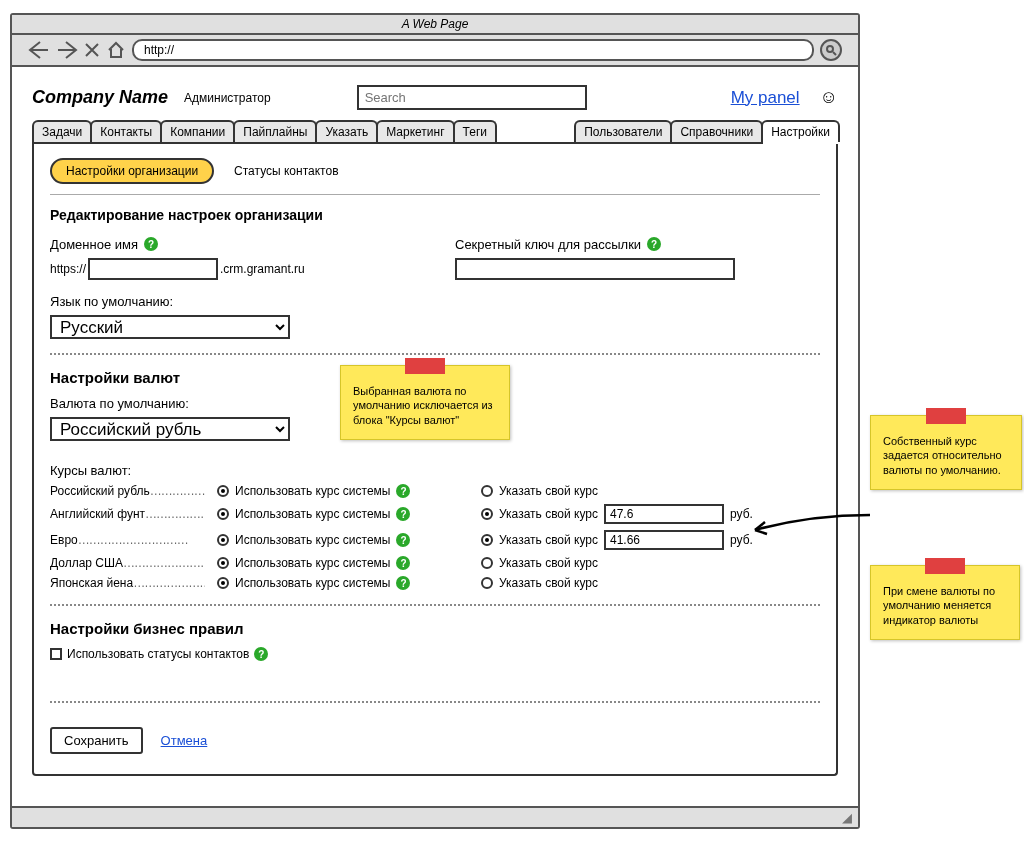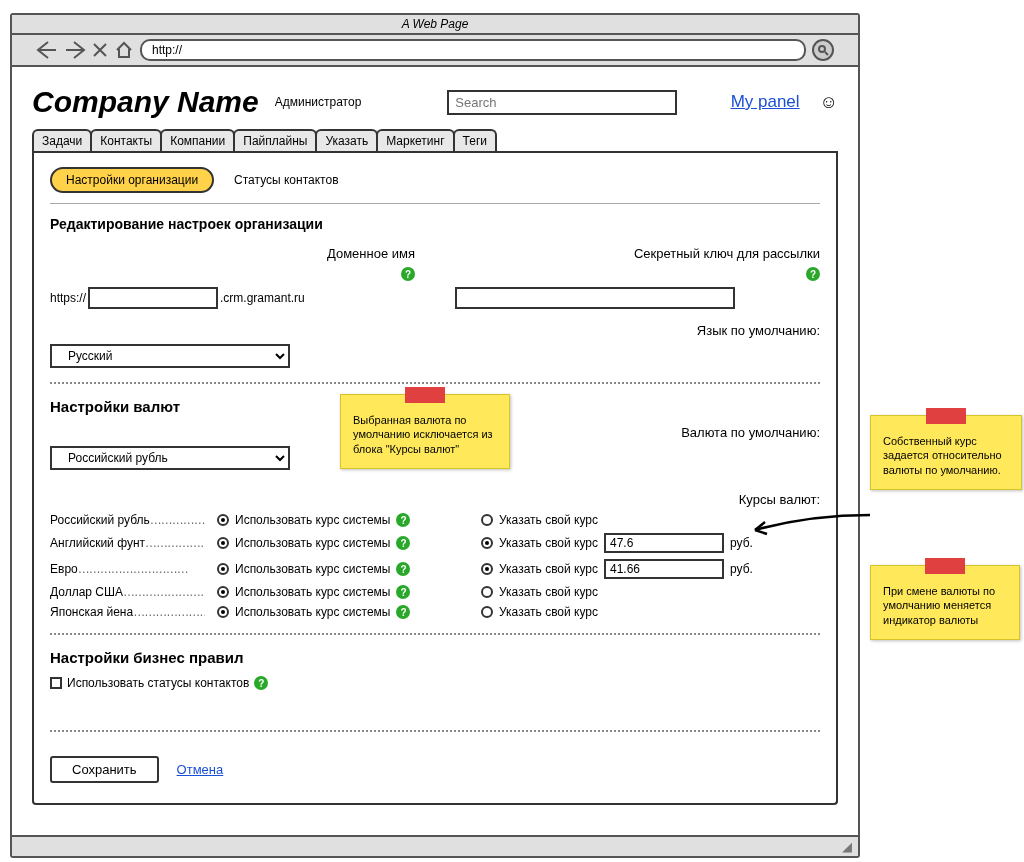--- a/index.html
+++ b/index.html
@@ -2,28 +2,28 @@
 <html><head>
 <meta charset="utf-8">
 <style>
 * { box-sizing: border-box; margin: 0; padding: 0; }
 body { font-family: "Comic Sans MS", cursive, sans-serif; background: #fff; font-size: 13px; color: #000; }
 .stage { position: relative; width: 1024px; height: 862px; }
 
 
 .browser { position: absolute; left: 10px; top: 13px; width: 850px; border: 2px solid #555; border-radius: 3px; background: #fff; }
 .titlebar { background: #e0e0e0; border-bottom: 2px solid #555; text-align: center; font-style: italic; padding: 2px 0; font-size: 12px; }
-.toolbar { background: #e0e0e0; border-bottom: 2px solid #555; display: flex; align-items: center; padding: 4px 24px; gap: 6px; }
+.toolbar { background: #e0e0e0; border-bottom: 2px solid #555; display: flex; align-items: center; padding: 4px 16px; gap: 6px; }
 .nav-btn svg { display: block; }
 .urlbar { flex: 1; border: 2px solid #555; border-radius: 10px; padding: 2px 10px; background: #fff; height: 22px; display: flex; align-items: center; font-size: 12px; font-family: sans-serif; }
 .go-btn { width: 22px; height: 22px; border: 2px solid #555; border-radius: 50%; background: #ccc; display:flex; align-items:center; justify-content:center; }
 
 .content { padding: 18px 20px 30px 20px; }
 .header-row { display:flex; align-items:center; gap:16px; margin-bottom:10px; }
-.logo { font-size: 30px; font-weight: bold; font-style: italic; }
+.logo { font-size: 18px; font-weight: bold; font-style: italic; }
 .role { font-size: 12px; }
 .search-box { border: 2px solid #333; width: 230px; padding: 3px 6px; margin-left: 70px; font-family: inherit; font-size: 13px; }
 .my-panel { color: #1a4fd6; text-decoration: underline; margin-left: auto; margin-right: 4px; font-size: 17px; }
 .person-icon { font-size: 18px; }
 
 
 .tabs-row { display:flex; border-bottom: 2px solid #333; }
 .tabs-row .group-left { display:flex; }
 .tabs-row .group-right { display:flex; margin-left:auto; }
 .tab { border: 2px solid #333; border-bottom: none; border-radius: 6px 6px 0 0; padding: 3px 8px; margin-right: -2px; background: #e8e8e8; font-size: 12px; cursor: pointer; }
@@ -34,45 +34,45 @@
 
 .pill-row { display:flex; align-items:center; gap: 20px; border-bottom: 1px solid #aaa; padding-bottom: 10px; margin-bottom: 10px; }
 .pill { border: 2px solid #333; border-radius: 14px; padding: 4px 14px; background: #ffd24a; font-size: 12px; }
 .pill-plain { font-size: 12px; text-align: right; }
 
 h2.section-h { font-size: 14px; font-weight: bold; margin: 12px 0 14px 0; }
 h3.sub-h { font-size: 15px; font-weight: bold; margin: 10px 0 10px 0; }
 
 .row { display:flex; gap: 40px; margin-bottom: 14px; }
 .col { flex:1; }
-.flabel { font-size: 13px; margin-bottom: 6px; display:flex; align-items:flex-end; gap:6px;flex-direction:column; }
+.flabel { font-size: 13px; margin-bottom: 6px; display:flex; align-items:flex-start; gap:6px; }
 .help-icon { display:inline-flex; width:14px; height:14px; border-radius:50%; background:#2aa82a; color:#fff; font-size:10px; font-weight:bold; align-items:center; justify-content:center; font-family: sans-serif; cursor:pointer; }
 .txt { border: 2px solid #333; height: 22px; padding: 0 4px; font-family: inherit; font-size: 12px; background:#fff; }
-.select { border: 2px solid #333; height: 24px; padding: 0 12px; font-family: inherit; font-size: 12px; width: 240px; background:#fff; }
+.select { border: 2px solid #333; height: 24px; padding: 0 4px; font-family: inherit; font-size: 17px; width: 240px; background:#fff; }
 .domain-line { display:flex; align-items:center; gap:2px; font-size:12px; }
 
 .dotted { border: none; border-top: 2px dotted #888; margin: 14px 0; }
 
 .sticky { position:absolute; background:#ffe95a; border:1px solid #d6c529; padding: 18px 12px 12px 12px; width: 170px; font-size: 11px; line-height: 1.3; box-shadow: 1px 1px 3px rgba(0,0,0,0.25); font-family: sans-serif; }
 .sticky .tape { position:absolute; top:-8px; left:50%; transform:translateX(-50%); width:40px; height:16px; background:#e04040; }
 
 .rate-row { display:flex; align-items:center; gap: 12px; font-size: 12px; margin: 6px 0; }
 .rate-name { width: 155px; white-space: nowrap; overflow: hidden; }
 .rate-name::after { content: "…………………………"; letter-spacing: -1px; color:#666; }
 .radio { width:12px; height:12px; border:2px solid #333; border-radius:50%; display:inline-block; position:relative; flex-shrink:0; cursor:pointer; }
 .radio.selected::after { content:""; position:absolute; left:2px; top:2px; width:4px; height:4px; border-radius:50%; background:#000; }
 .opt-sys { display:flex; align-items:center; gap:6px; width: 210px; }
 .opt-own { display:flex; align-items:center; gap:6px; }
 .rate-input { border:2px solid #333; width: 120px; height: 20px; padding: 0 4px; font-family: inherit; font-size: 12px; }
 .unit { font-size:12px; }
 
 .checkbox { width:12px; height:12px; border:2px solid #333; display:inline-block; cursor:pointer; }
 
 .actions { display:flex; align-items:center; gap: 18px; margin-top: 24px; }
-.btn { border:2px solid #333; border-radius:3px; padding: 4px 20px; background:#fff; font-family:inherit; font-size:13px; cursor:pointer; }
+.btn { border:2px solid #333; border-radius:3px; padding: 4px 12px; background:#fff; font-family:inherit; font-size:13px; cursor:pointer; }
 .link { color:#1a4fd6; text-decoration: underline; font-size: 13px; cursor:pointer; }
 
 .resize-grip { text-align:right; padding: 2px 6px; border-top:2px solid #555; background:#e0e0e0; font-family: sans-serif; color:#777; }
 
 
 .arrow-svg { position:absolute; pointer-events:none; }
 </style>
 </head>
 <body>
 
@@ -124,20 +124,25 @@
       <div class="tabs-row">
         <div class="group-left" id="tabs-left">
             <div class="tab">Задачи</div>
             <div class="tab">Контакты</div>
             <div class="tab">Компании</div>
             <div class="tab">Пайплайны</div>
             <div class="tab">Указать</div>
             <div class="tab">Маркетинг</div>
             <div class="tab">Теги</div>
           </div>
+        <div class="group-right" id="tabs-right">
+            <div class="tab">Пользователи</div>
+            <div class="tab">Справочники</div>
+            <div class="tab active">Настройки</div>
+          </div>
       </div>
 
       <div class="page-frame">
         <div class="pill-row">
           <span class="pill">Настройки организации</span>
           <span class="pill-plain">Статусы контактов</span>
         </div>
 
         <h2 class="section-h">Редактирование настроек организации</h2>
 

